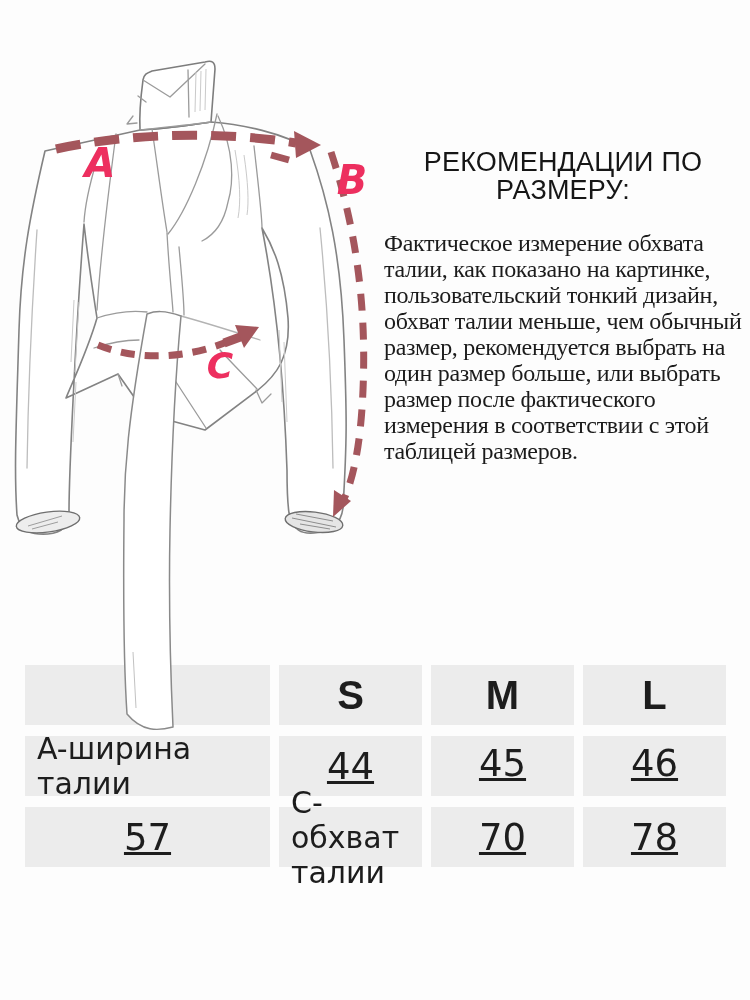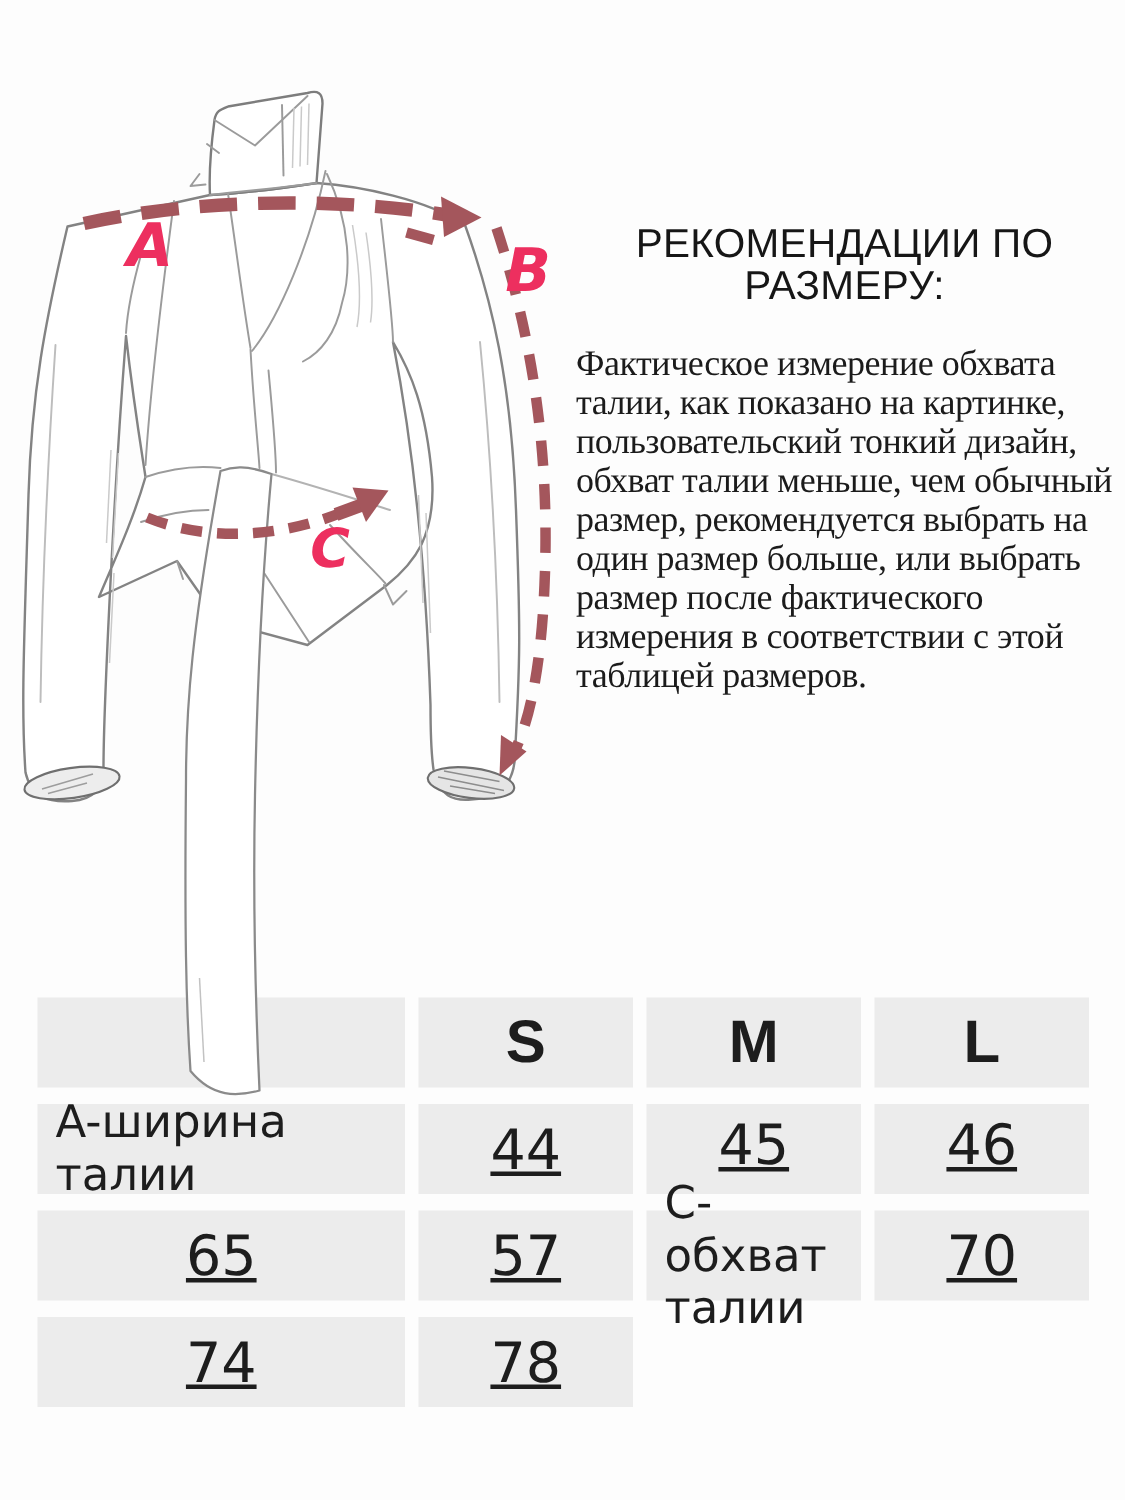--- a/index.html
+++ b/index.html
@@ -160,22 +160,20 @@
     <div class="cell head"></div>
     <div class="cell head">S</div>
     <div class="cell head">M</div>
     <div class="cell head">L</div>
 
     <div class="cell rowlabel">A-ширина талии</div>
     <div class="cell val">44</div>
     <div class="cell val raise">45</div>
     <div class="cell val raise">46</div>
 
-    <div class="cell val">65</div>
     <div class="cell val">57</div>
 
     <div class="cell rowlabel">C-обхват талии</div>
     <div class="cell val">70</div>
-    <div class="cell val">74</div>
     <div class="cell val">78</div>
   </div>
 
 </div>
 
 </body></html>

